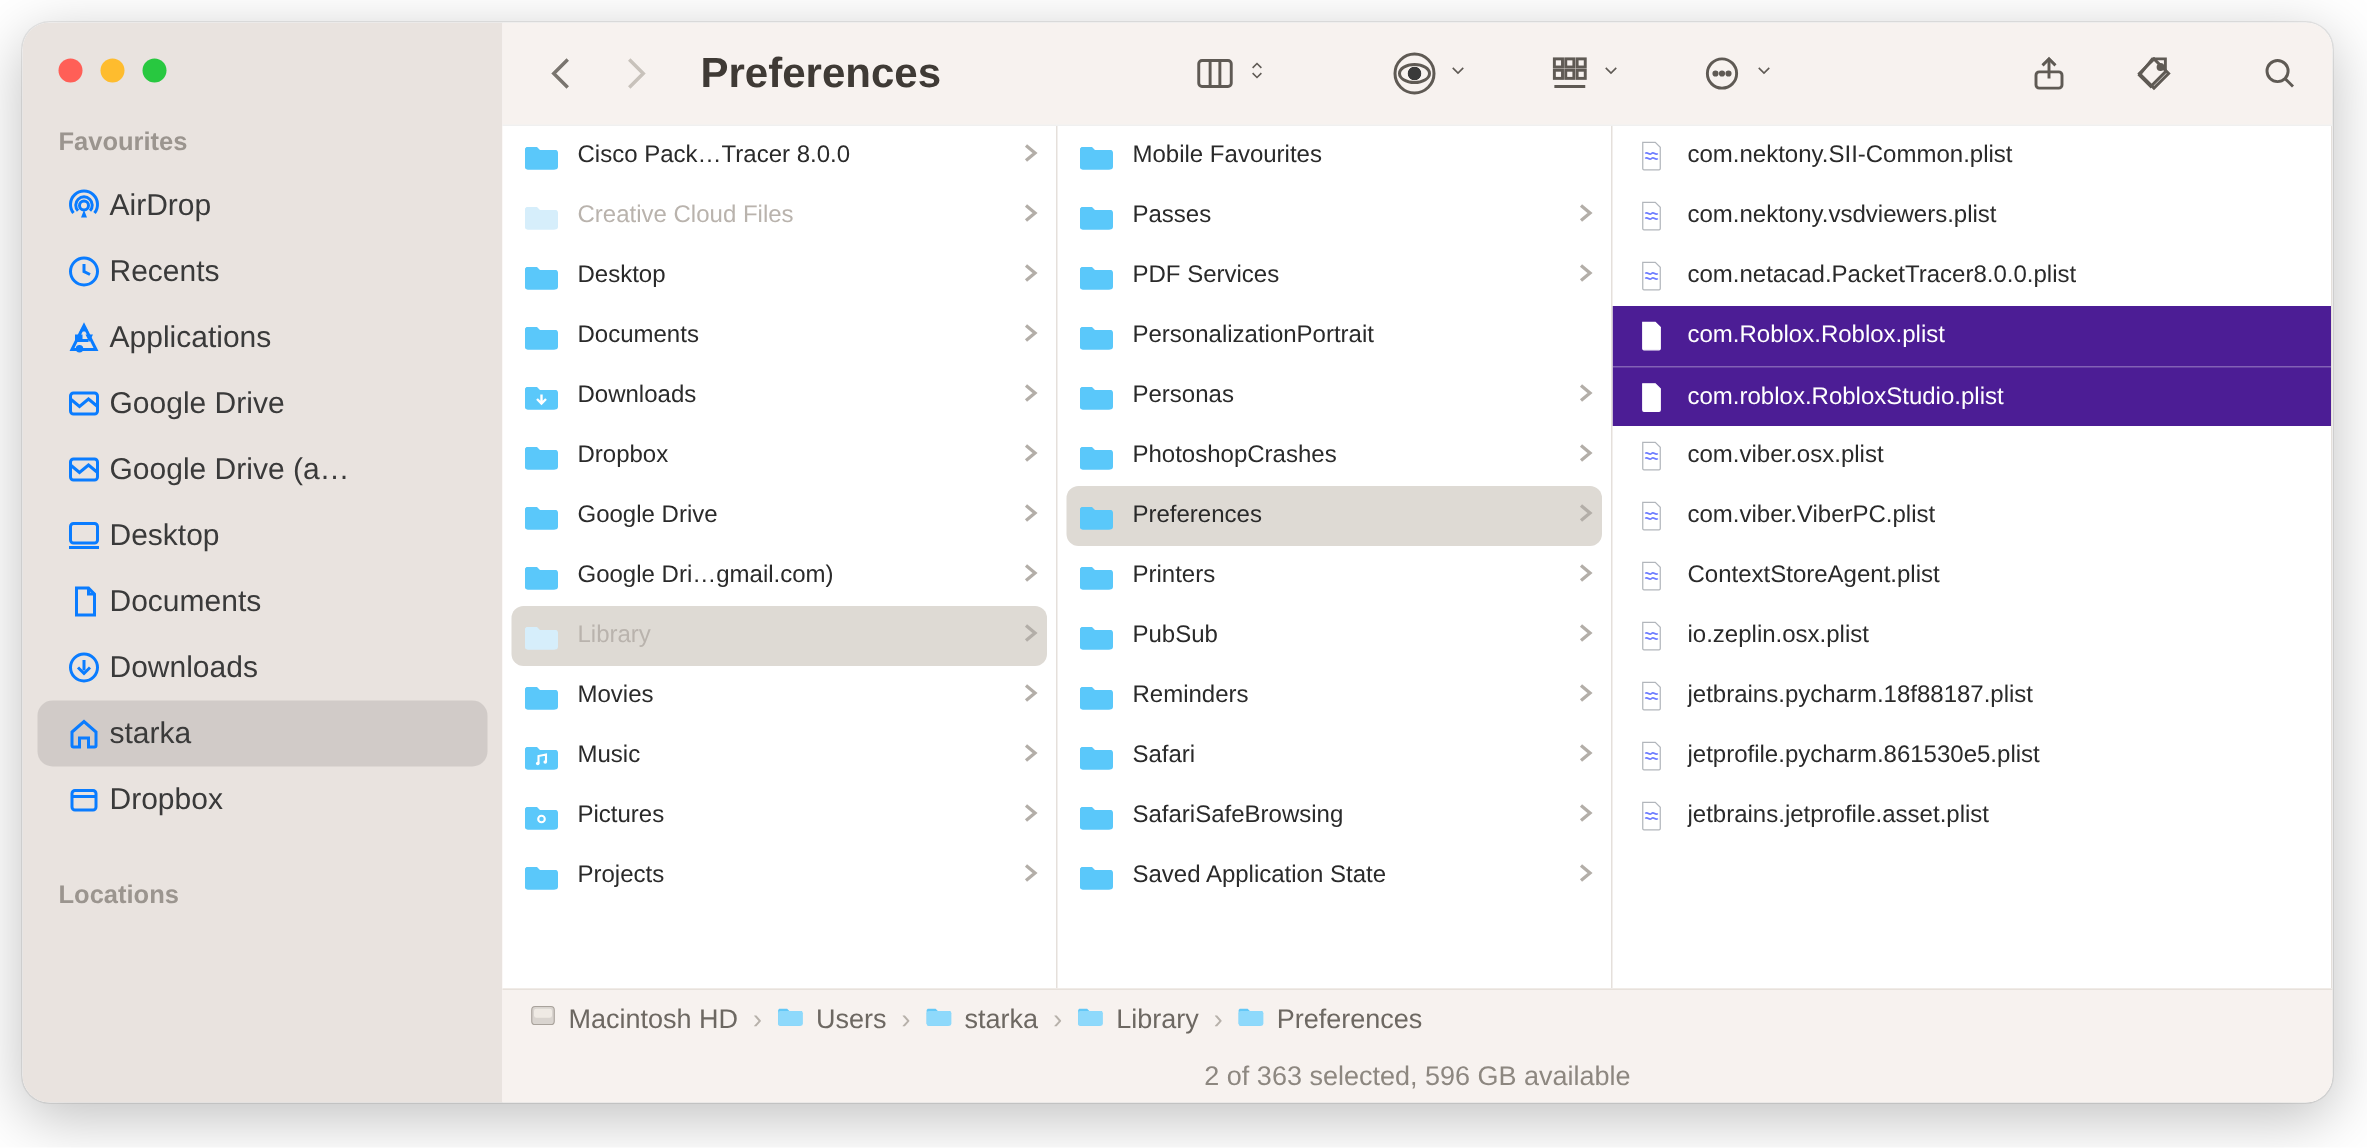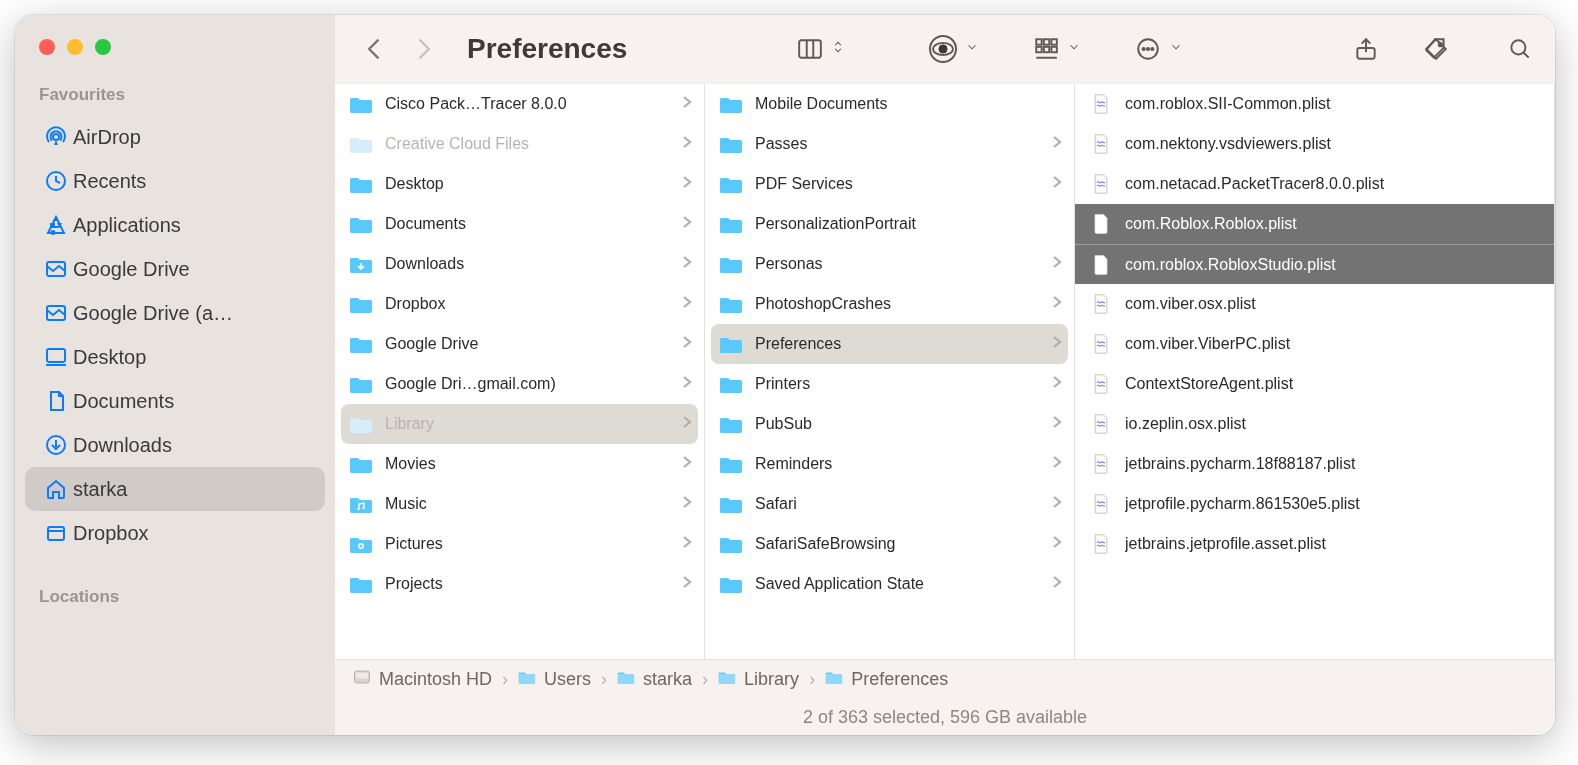--- a/index.html
+++ b/index.html
@@ -33,21 +33,21 @@
   .chev-sm svg { width: 14px; height: 14px; }
   
   .columns { flex: 1; display: flex; background: #fff; overflow: hidden; border-top: 1px solid rgba(0,0,0,0.06); }
   .col { border-right: 1px solid #e5e0db; overflow-y: auto; }
   .col1 { width: 370px; } .col2 { width: 370px; } .col3 { flex: 1; }
   .row { display: flex; align-items: center; height: 40px; padding: 0 12px 0 14px; gap: 12px; font-size: 16px; color: #2a2a2a; cursor:default; }
   .row .label { flex: 1; white-space: nowrap; overflow: hidden; text-overflow: ellipsis; }
   .row.dim .label { color: #b9b3ad; }
   .row.dim .folder-icon rect, .row.dim .folder-icon path { fill: #d6eefb; }
   .row.sel-grey { background: #dedad4; border-radius: 8px; margin: 0 6px; padding: 0 6px 0 8px; }
-  .row.sel-blue { background: #737373; color: #fff; justify-content: flex-end; }
+  .row.sel-blue { background: #4c1d95; color: #fff; justify-content: flex-end; }
   .row.sel-blue + .row.sel-blue { border-top: 1px solid rgba(255,255,255,0.3); }
   .folder-icon svg, .file-icon svg, .disk-icon svg { width: 24px; height: 20px; display:block; }
   .chev { color: #b3aea8; }
   .chev svg { width: 10px; height: 14px; stroke: currentColor; fill: none; stroke-width: 2.2; }
   .row.sel-grey .chev, .row.dim .chev { color: #b3aea8; }
   
   .pathbar { height: 40px; background: #f7f2ef; border-top: 1px solid #e7e1db; display: flex; align-items: center; padding: 0 18px; gap: 10px; color: #6d6862; font-size: 18px; }
   .pathbar .pseg { display: flex; align-items: center; gap: 8px; }
   .pathbar svg { width: 18px; height: 16px; }
   .pathbar .psep { color: #b7b1aa; }
@@ -419,21 +419,21 @@
           </div>
         </div>
       <div class="col col2" id="col2">
           <div class="row">
             <span class="folder-icon">
               <svg viewBox="0 0 24 20">
                 <path d="M2 4h7l2 2h11v11a2 2 0 0 1-2 2H3a2 2 0 0 1-2-2V5z" fill="#63c8f7"></path>
                 <rect x="1" y="6" width="22" height="13" rx="2" fill="#8ed9fb"></rect>
               </svg>
             </span>
-            <span class="label">Mobile Documents</span>
+            <span class="label">Mobile Favourites</span>
           </div>
           <div class="row">
             <span class="folder-icon">
               <svg viewBox="0 0 24 20">
                 <path d="M2 4h7l2 2h11v11a2 2 0 0 1-2 2H3a2 2 0 0 1-2-2V5z" fill="#63c8f7"></path>
                 <rect x="1" y="6" width="22" height="13" rx="2" fill="#8ed9fb"></rect>
               </svg>
             </span>
             <span class="label">Passes</span>
             <span class="chev"><svg viewBox="0 0 10 14">
@@ -571,21 +571,21 @@
           </div>
         </div>
       <div class="col col3" id="col3">
           <div class="row">
             <span class="file-icon">
               <svg viewBox="0 0 20 24">
                 <path d="M3 1h10l4 4v17a1 1 0 0 1-1 1H4a1 1 0 0 1-1-1V2z" fill="#fff" stroke="#b2b6bc"></path>
                 <path d="M5 10c2-2 3 2 5 0s3 2 5 0M5 14c2-2 3 2 5 0s3 2 5 0" stroke="#6d7cff" fill="none" stroke-width="1.3"></path>
               </svg>
             </span>
-            <span class="label">com.roblox.SII-Common.plist</span>
+            <span class="label">com.nektony.SII-Common.plist</span>
           </div>
           <div class="row">
             <span class="file-icon">
               <svg viewBox="0 0 20 24">
                 <path d="M3 1h10l4 4v17a1 1 0 0 1-1 1H4a1 1 0 0 1-1-1V2z" fill="#fff" stroke="#b2b6bc"></path>
                 <path d="M5 10c2-2 3 2 5 0s3 2 5 0M5 14c2-2 3 2 5 0s3 2 5 0" stroke="#6d7cff" fill="none" stroke-width="1.3"></path>
               </svg>
             </span>
             <span class="label">com.nektony.vsdviewers.plist</span>
           </div>

